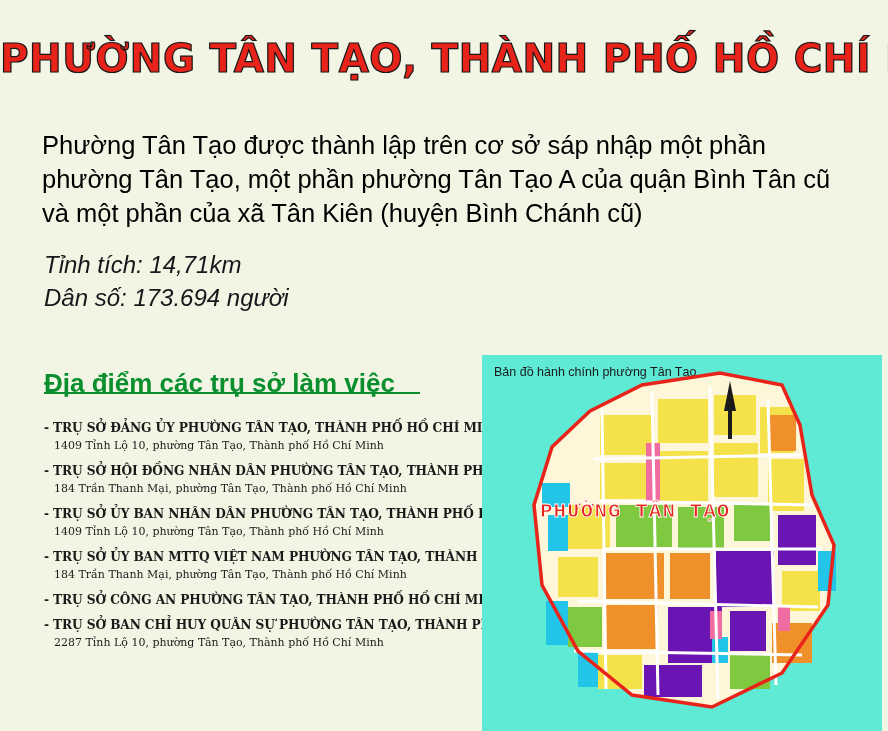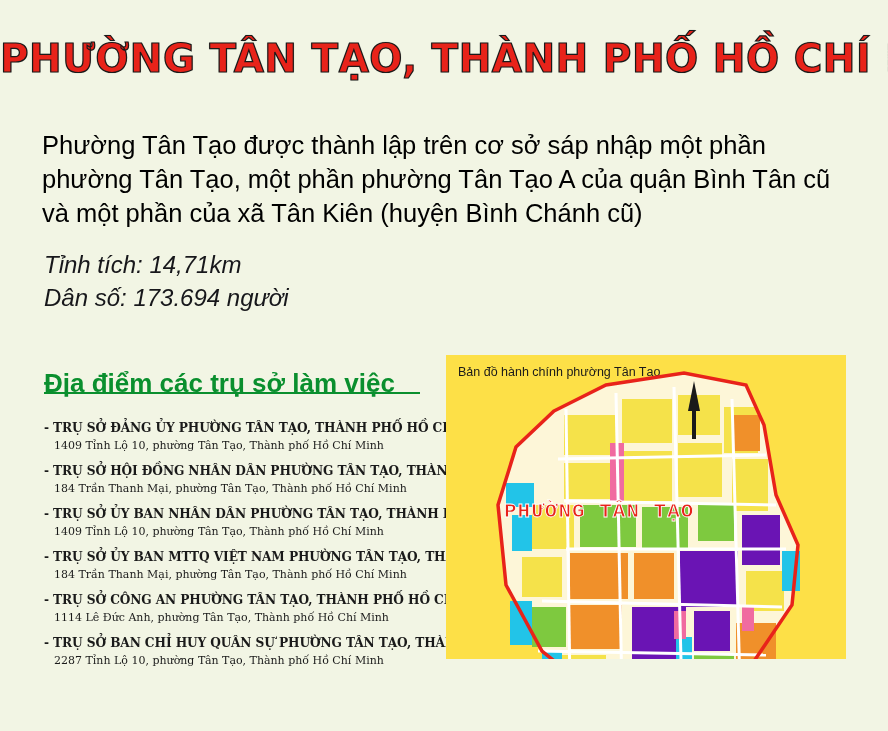--- a/index.html
+++ b/index.html
@@ -95,25 +95,25 @@
     font-size: 11px;
     color: #1a1a1a;
     line-height: 16px;
     margin-left: 10px;
     margin-top: 2px;
     white-space: nowrap;
   }
   
   .map {
     position: absolute;
-    left: 446px;
+    left: 482px;
     top: 355px;
     width: 400px;
-    height: 304px;
-    background: #fde047;
+    height: 376px;
+    background: #5eead4;
     overflow: hidden;
   }
   .map-caption {
     position: absolute;
     left: 12px;
     top: 10px;
     font-size: 12.5px;
     color: #1a1a1a;
     font-family: "Liberation Sans", sans-serif;
   }
@@ -165,21 +165,20 @@
     <div class="office">
       <div class="office-name">- TRỤ SỞ ỦY BAN NHÂN DÂN PHƯỜNG TÂN TẠO, THÀNH PHỐ HỒ CHÍ MINH</div>
       <div class="office-addr">1409 Tỉnh Lộ 10, phường Tân Tạo, Thành phố Hồ Chí Minh</div>
     </div>
     <div class="office">
       <div class="office-name">- TRỤ SỞ ỦY BAN MTTQ VIỆT NAM PHƯỜNG TÂN TẠO, THÀNH PHỐ HỒ CHÍ MINH</div>
       <div class="office-addr">184 Trần Thanh Mại, phường Tân Tạo, Thành phố Hồ Chí Minh</div>
     </div>
     <div class="office">
       <div class="office-name">- TRỤ SỞ CÔNG AN PHƯỜNG TÂN TẠO, THÀNH PHỐ HỒ CHÍ MINH</div>
-      <div class="office-addr">1114 Lê Đức Anh, phường Tân Tạo, Thành phố Hồ Chí Minh</div>
     </div>
     <div class="office">
       <div class="office-name">- TRỤ SỞ BAN CHỈ HUY QUÂN SỰ PHƯỜNG TÂN TẠO, THÀNH PHỐ HỒ CHÍ MINH</div>
       <div class="office-addr">2287 Tỉnh Lộ 10, phường Tân Tạo, Thành phố Hồ Chí Minh</div>
     </div>
   </div>
 
   <div class="map">
     <div class="map-caption">Bản đồ hành chính phường Tân Tạo</div>
 

